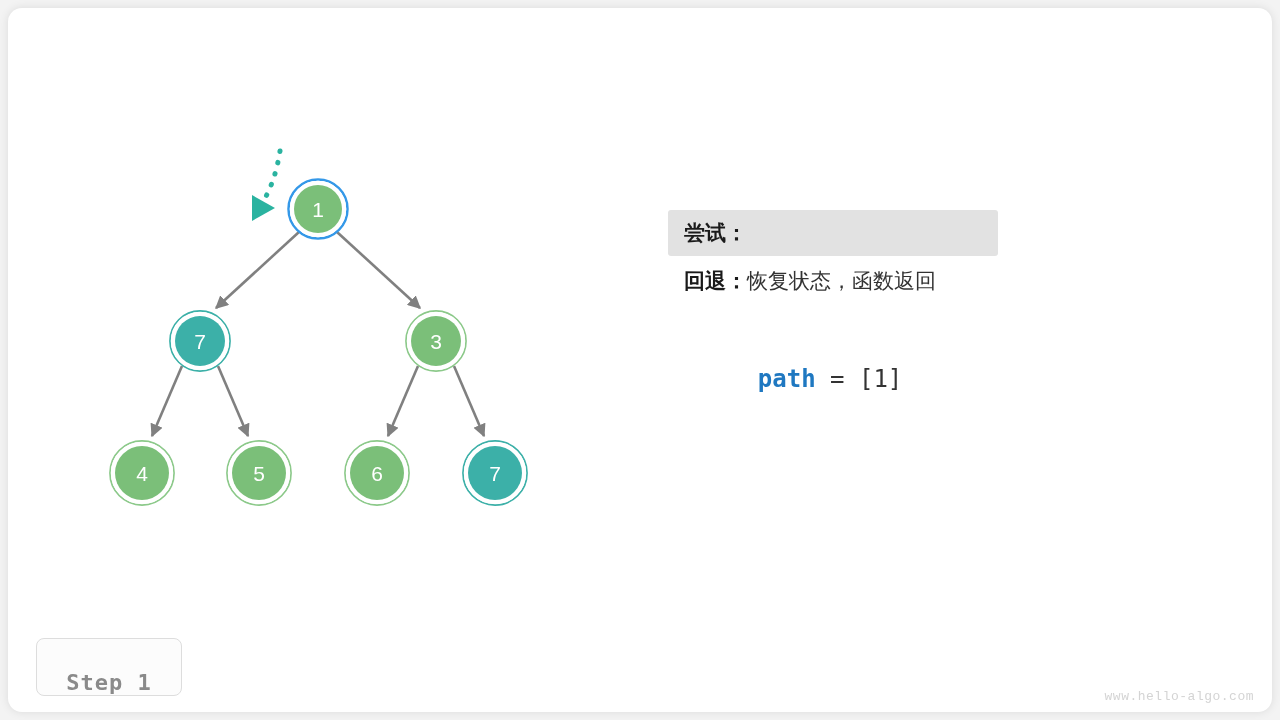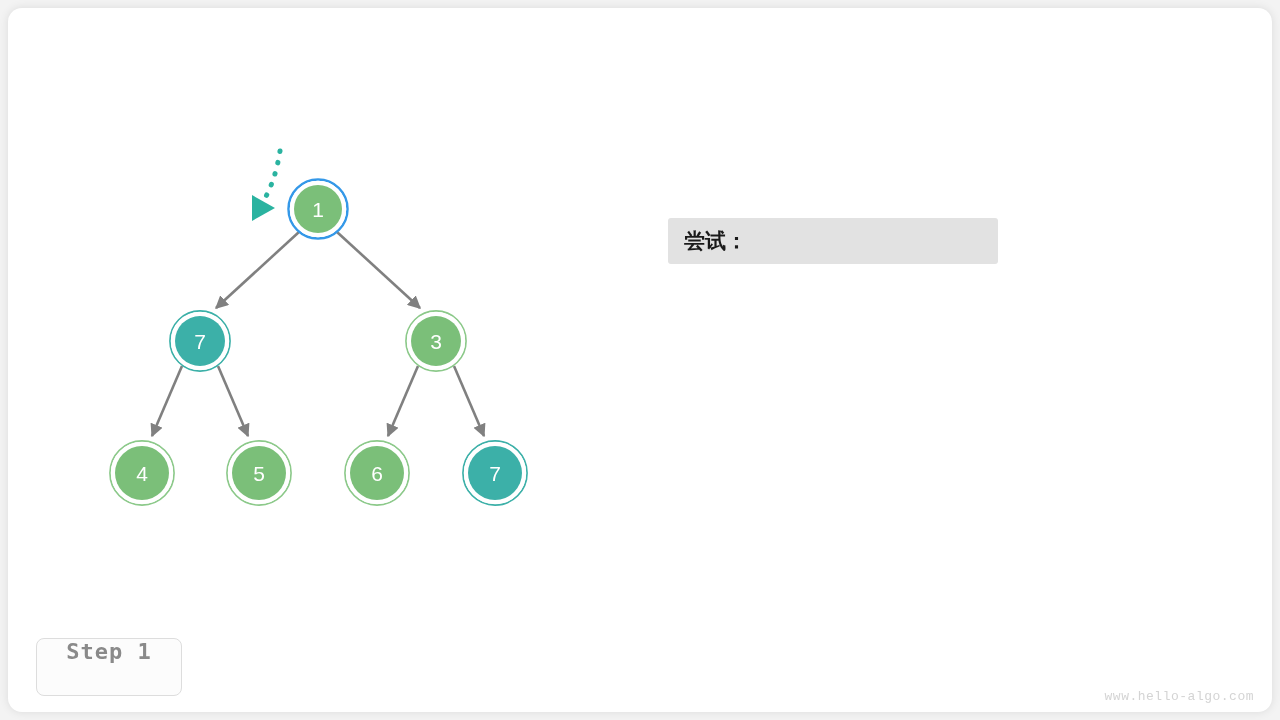--- a/index.html
+++ b/index.html
@@ -37,21 +37,21 @@
   .node-label {
     font-family: "Liberation Sans", sans-serif;
     font-size: 21px;
     fill: #ffffff;
   }
 
   
   #info-panel {
     position: absolute;
     left: 684px;
-    top: 218px;
+    top: 210px;
     width: 480px;
   }
   .cn-line {
     font-family: "Liberation Sans", sans-serif;
     font-size: 21px;
     color: #333333;
     line-height: 34px;
     height: 34px;
     white-space: nowrap;
     display: flex;
@@ -97,21 +97,21 @@
   #step-badge {
     position: absolute;
     left: 36px;
     top: 638px;
     width: 144px;
     height: 56px;
     border: 1px solid #dddddd;
     border-radius: 8px;
     background: #fcfcfc;
     display: flex;
-    align-items: flex-start;
+    align-items: flex-end;
     justify-content: center;
     font-family: "DejaVu Sans Mono", monospace;
     font-size: 22px;
     font-weight: bold;
     color: #8a8a8a;
     letter-spacing: 1px;
   }
 
   
   #watermark {
@@ -198,22 +198,29 @@
       <circle cx="495" cy="473" r="29.5" fill="none" stroke="#ffffff" stroke-width="3.5"></circle>
       <circle cx="495" cy="473" r="27" fill="#3cb0a8"></circle>
       <text class="node-label" x="495" y="473" text-anchor="middle" dominant-baseline="central">7</text>
     </g>
   </svg>
 
   <div id="info-panel">
     <div class="cn-line highlight">
       <span class="kw">尝试：</span>
     </div>
-  </div>
-
+    <div class="cn-line plain">
+      <span class="kw">回退：</span>
+        <span>恢复状态，函数返回</span>
+    </div>
+  </div>
+
+  <div class="code-line" id="path-line">
+    <span class="var-path">path</span><span> = [1]</span>
+  </div>
 
 
   <div id="step-badge">
     <span>Step 1</span>
   </div>
 
   <div id="watermark">
     <span>www.hello-algo.com</span>
   </div>
 </div>

